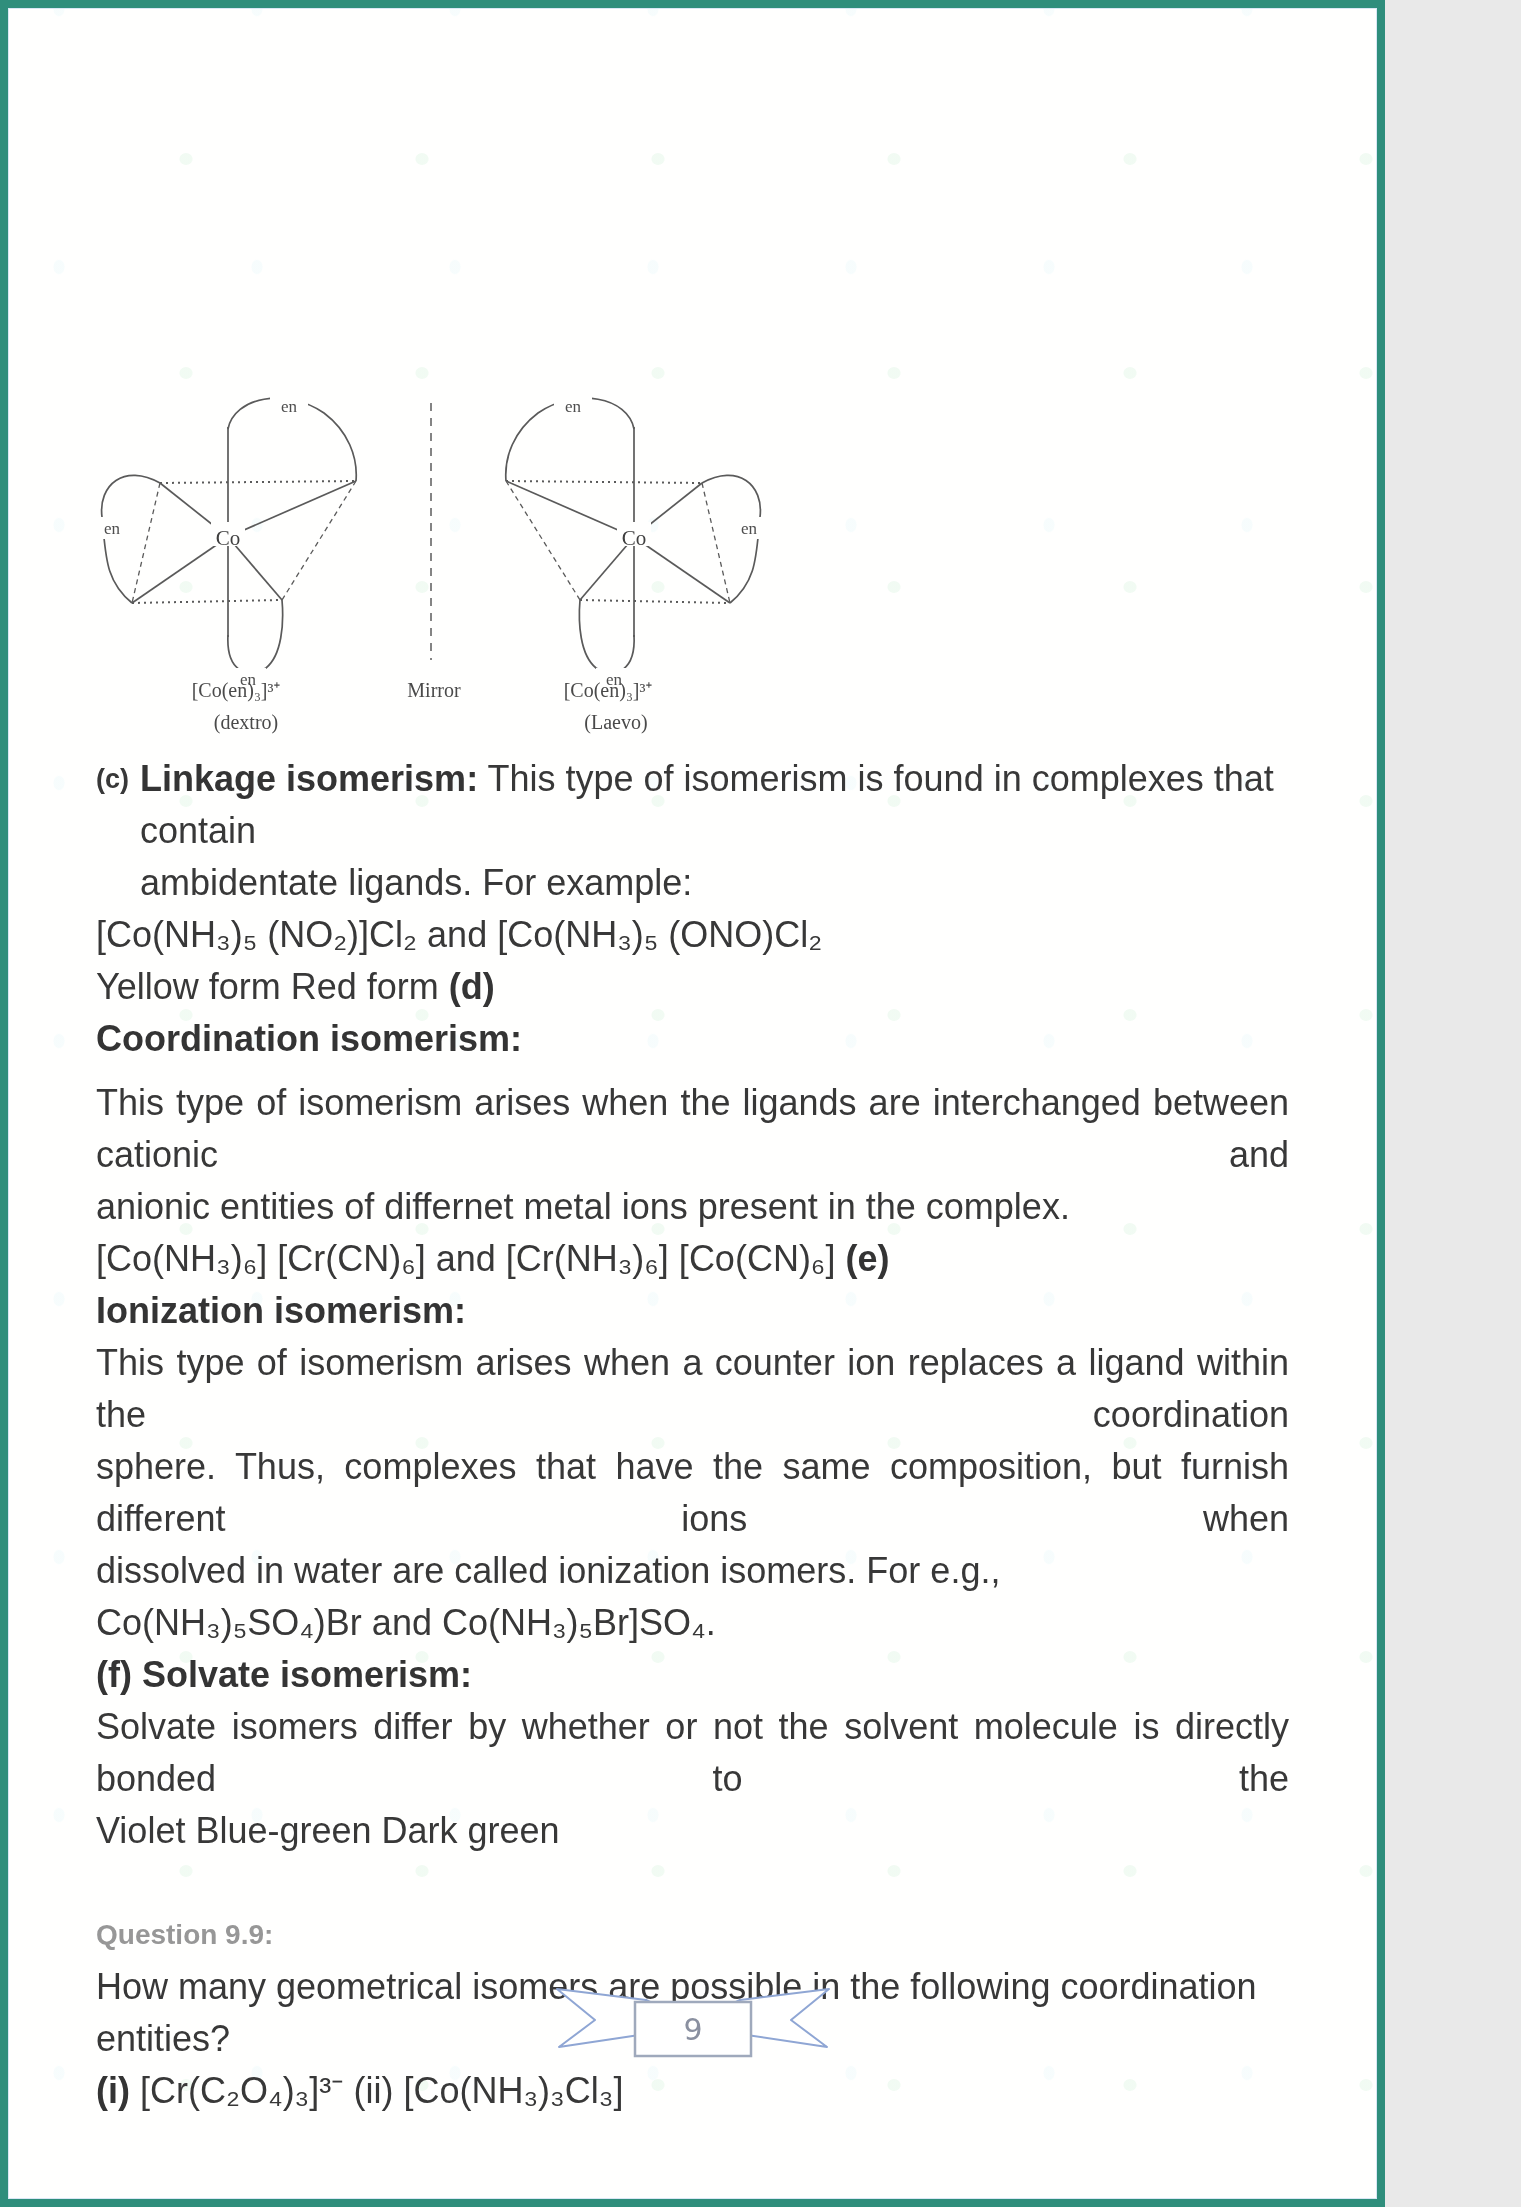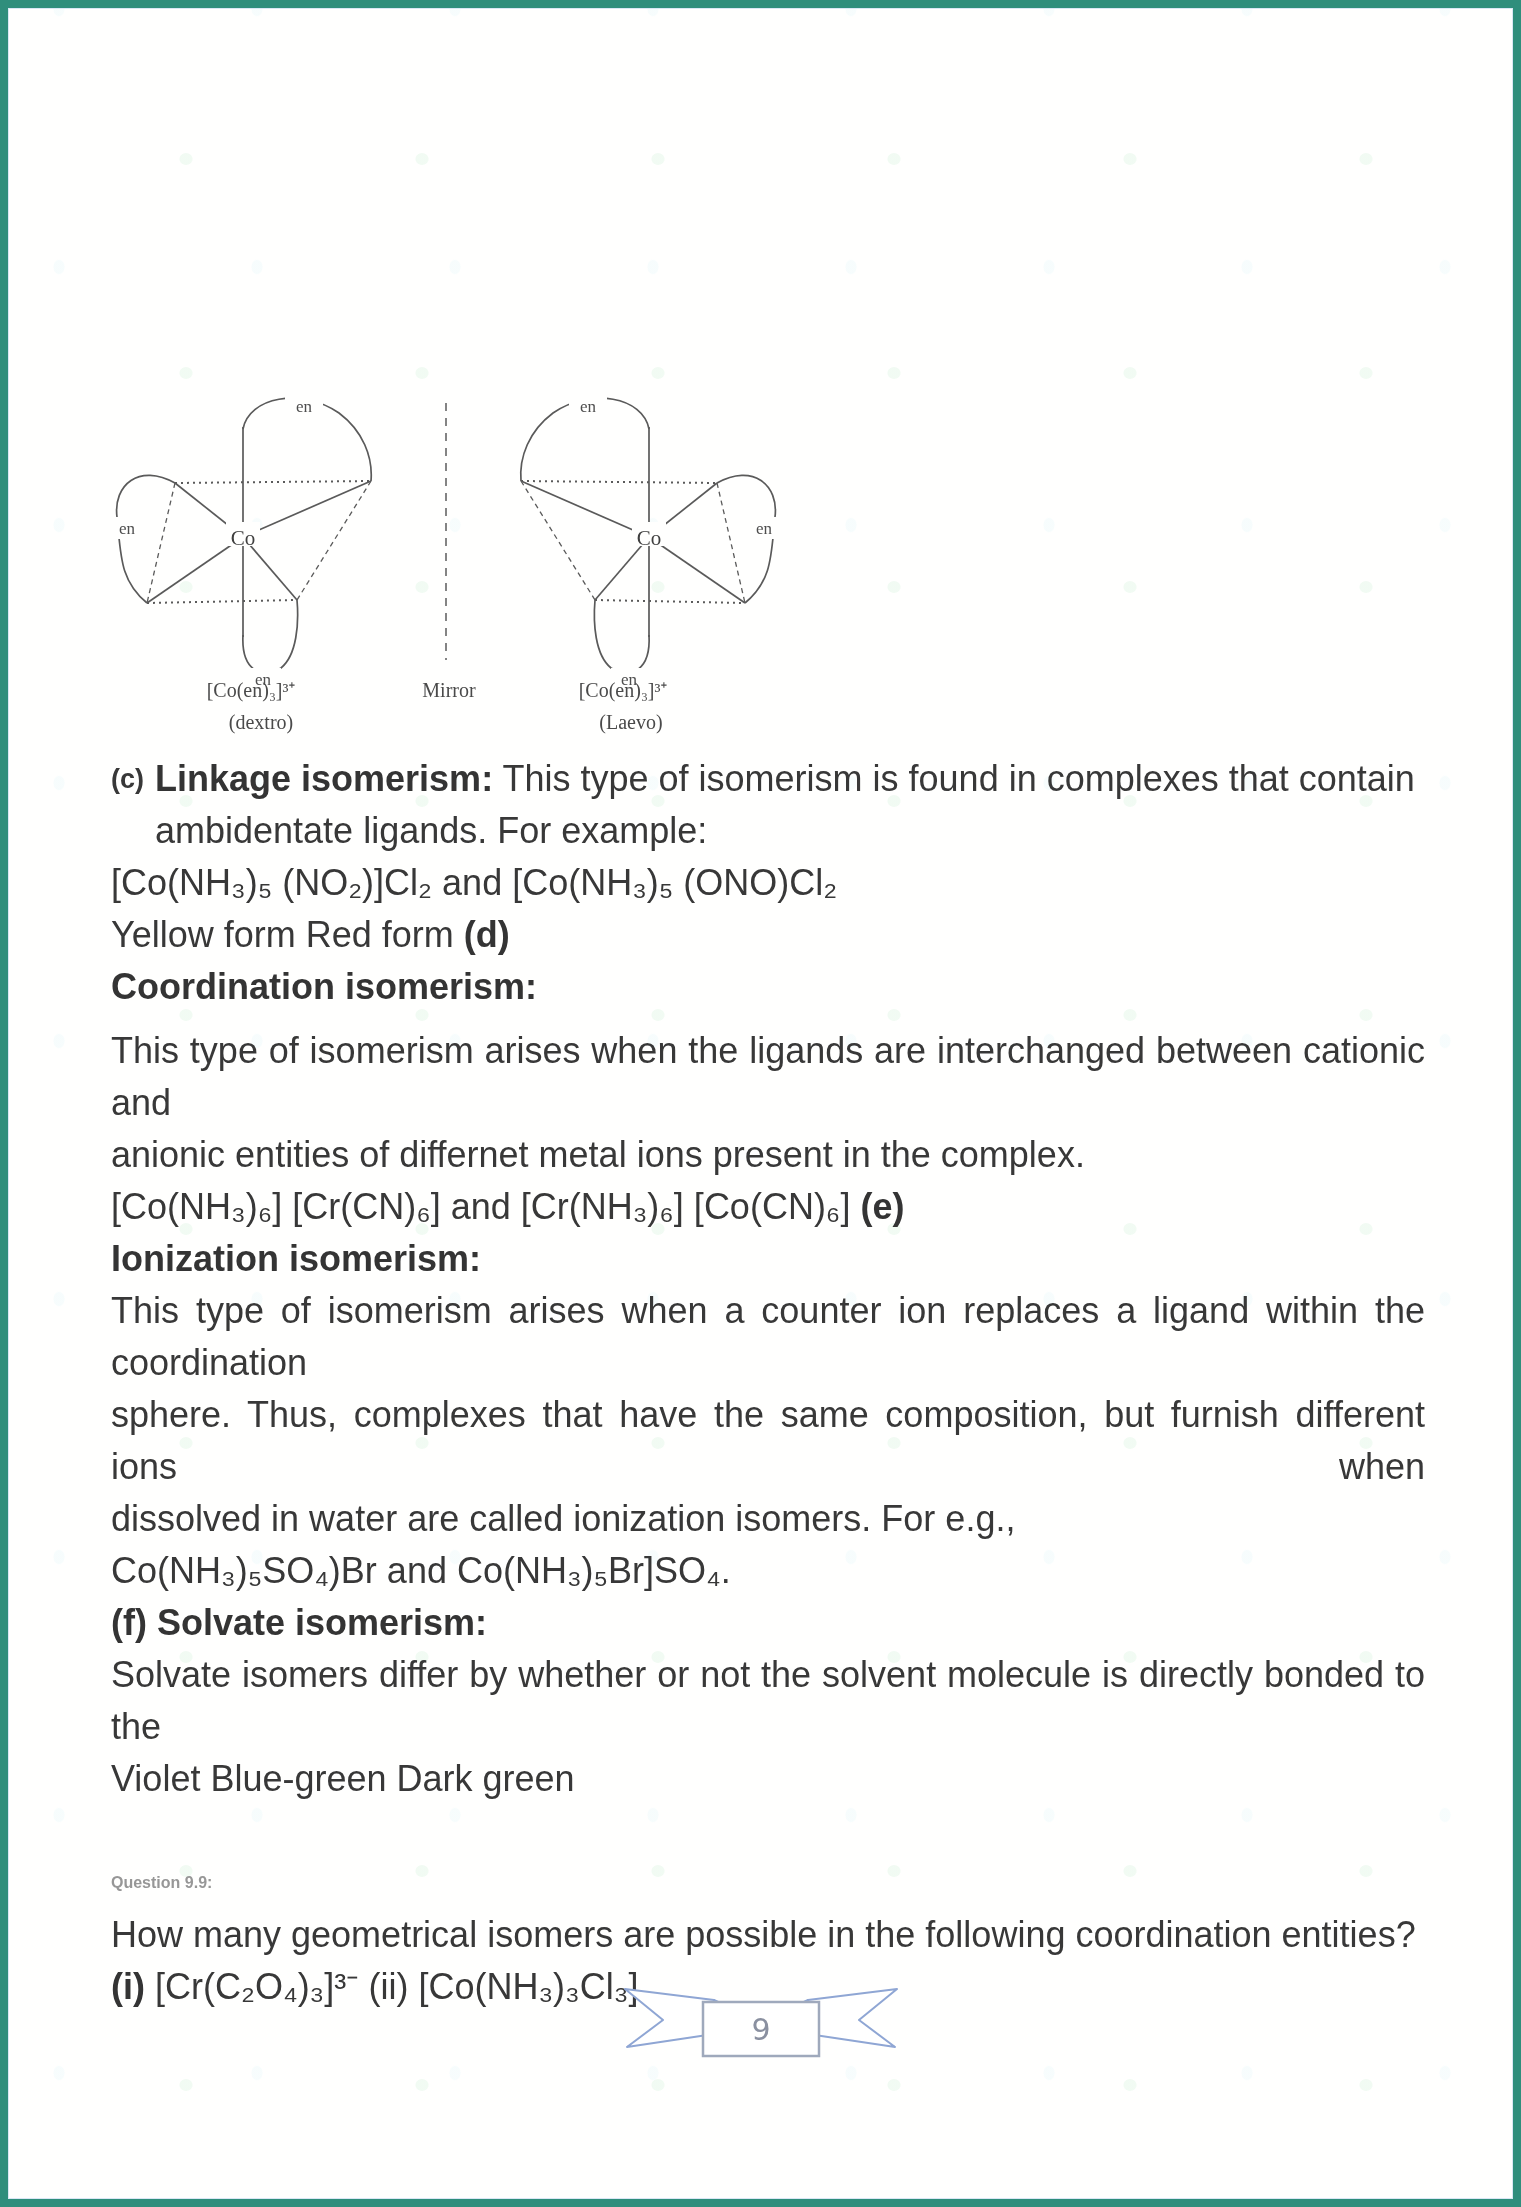--- a/index.html
+++ b/index.html
@@ -1,41 +1,40 @@
 <!DOCTYPE html>
 <html><head>
 <meta charset="utf-8">
 <style>
   html,body{margin:0;padding:0;background:#e9e9e9;}
   .page{
     position:relative;
-    width:1521px;height:2207px;
+    width:1385px;height:2207px;
     box-sizing:border-box;
     border:8px solid #2f8e7c;
     background-color:#fffffe;
     background-image:
       radial-gradient(rgba(206,240,216,0.28) 6px, transparent 7px),
       radial-gradient(rgba(214,242,248,0.20) 5px, transparent 6px);
     background-size:236px 214px,198px 258px;
     background-position:60px 44px,150px 130px;
     font-family:"Liberation Sans",sans-serif;
     color:#383838;
     overflow:hidden;
-    padding-left:15px;
   }
   .page::before{content:"";position:absolute;inset:0;border:1px solid #d9e7f5;pointer-events:none;}
   .content{padding:0 88px;}
   .figure{margin-top:377px;}
   .line{min-height:52px;line-height:52px;font-size:36px;}
   .jline{text-align:justify;text-align-last:justify;}
   b{font-weight:700;color:#343434;}
   .hang{position:relative;padding-left:44px;margin-top:4px;}
   .hang .marker{position:absolute;left:0;top:0;line-height:52px;font-size:27px;font-weight:700;}
   .cohead{margin-bottom:12px;}
-  .qhead{margin-top:52px;font-weight:700;color:#979797;font-size:16px;}
+  .qhead{margin-top:52px;font-weight:700;color:#979797;font-size:28px;}
   
   .fig-stroke{stroke:#5a5a5a;fill:none;}
   .bond{stroke-width:1.7;}
   .edge-dash{stroke-width:1.3;stroke-dasharray:5 4;}
   .edge-dot{stroke-width:2;stroke-dasharray:2 4;}
   .mirror{stroke:#666;stroke-width:1.6;stroke-dasharray:8 7;}
   .arc{stroke-width:1.7;}
   .fig-label{font:17px "Liberation Serif",serif;fill:#4e4e4e;text-anchor:middle;}
   .fig-co{font:21px "Liberation Serif",serif;fill:#3f3f3f;text-anchor:middle;}
   .fig-cap{font:20px "Liberation Serif",serif;fill:#4a4a4a;text-anchor:middle;}

